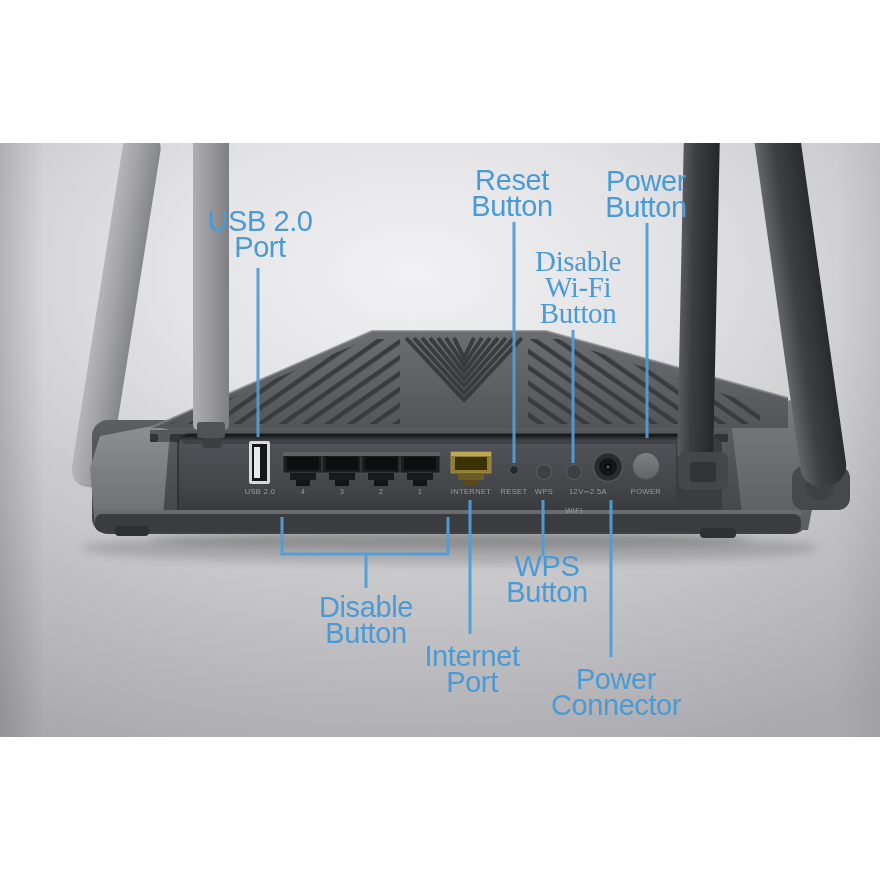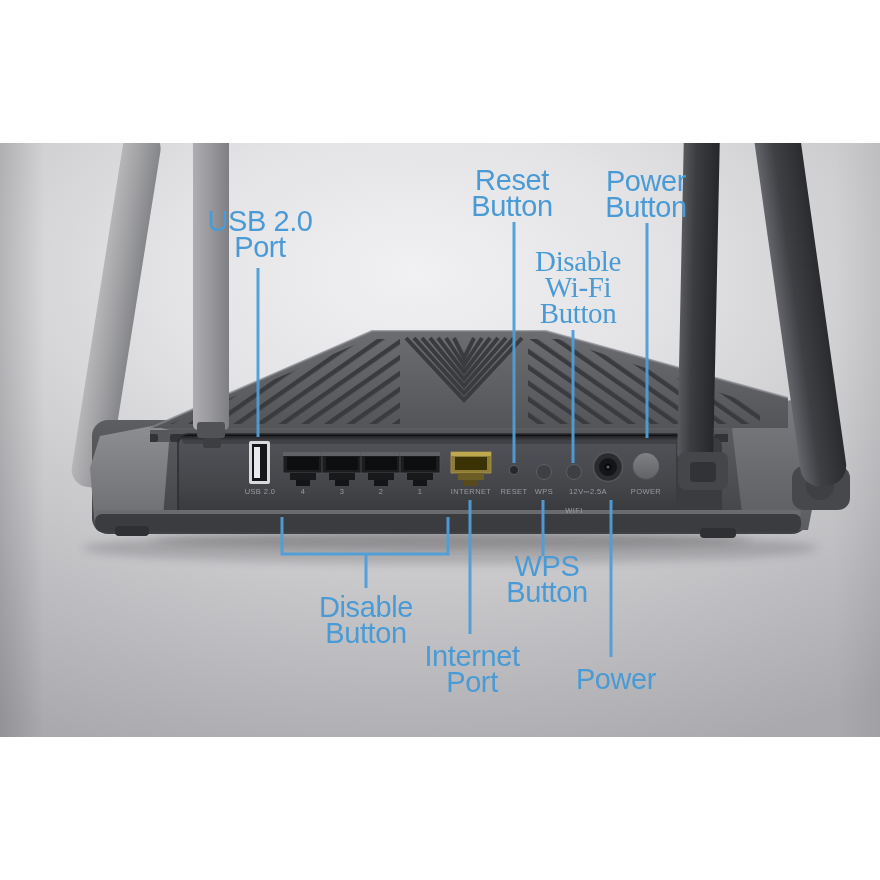--- a/index.html
+++ b/index.html
@@ -273,20 +273,21 @@
   <div class="callout" style="left:472px; top:643px;">
     <div>Internet</div>
     <div>Port</div>
   </div>
   <div class="callout" style="left:547px; top:553px;">
     <div>WPS</div>
     <div>Button</div>
   </div>
   <div class="callout" style="left:616px; top:666px;">
     <div>Power</div>
+    <div>Connector</div>
   </div>
 
   <span class="plabel" style="left:260px; top:487px;">USB 2.0</span>
   <span class="plabel" style="left:303px; top:487px;">4</span>
   <span class="plabel" style="left:342px; top:487px;">3</span>
   <span class="plabel" style="left:381px; top:487px;">2</span>
   <span class="plabel" style="left:420px; top:487px;">1</span>
   <span class="plabel" style="left:471px; top:487px;">INTERNET</span>
   <span class="plabel" style="left:514px; top:487px;">RESET</span>
   <span class="plabel" style="left:544px; top:487px;">WPS</span>

